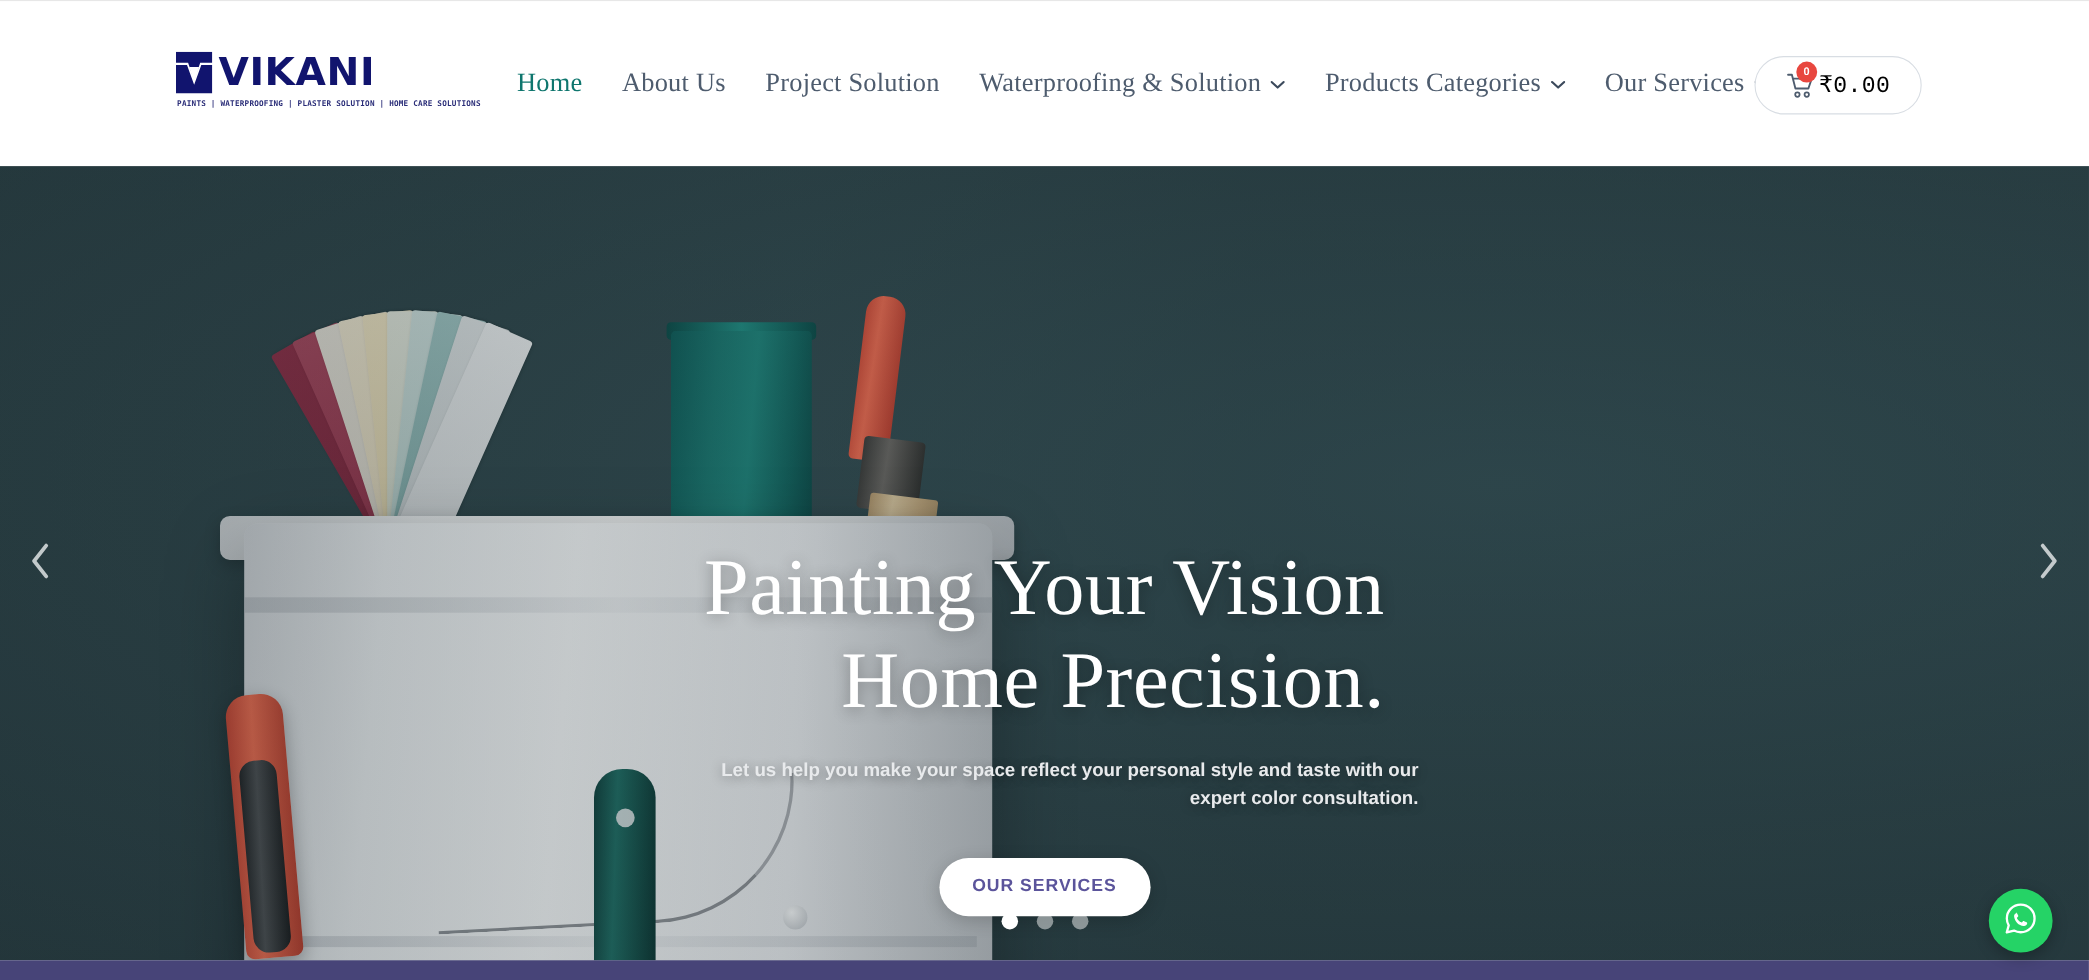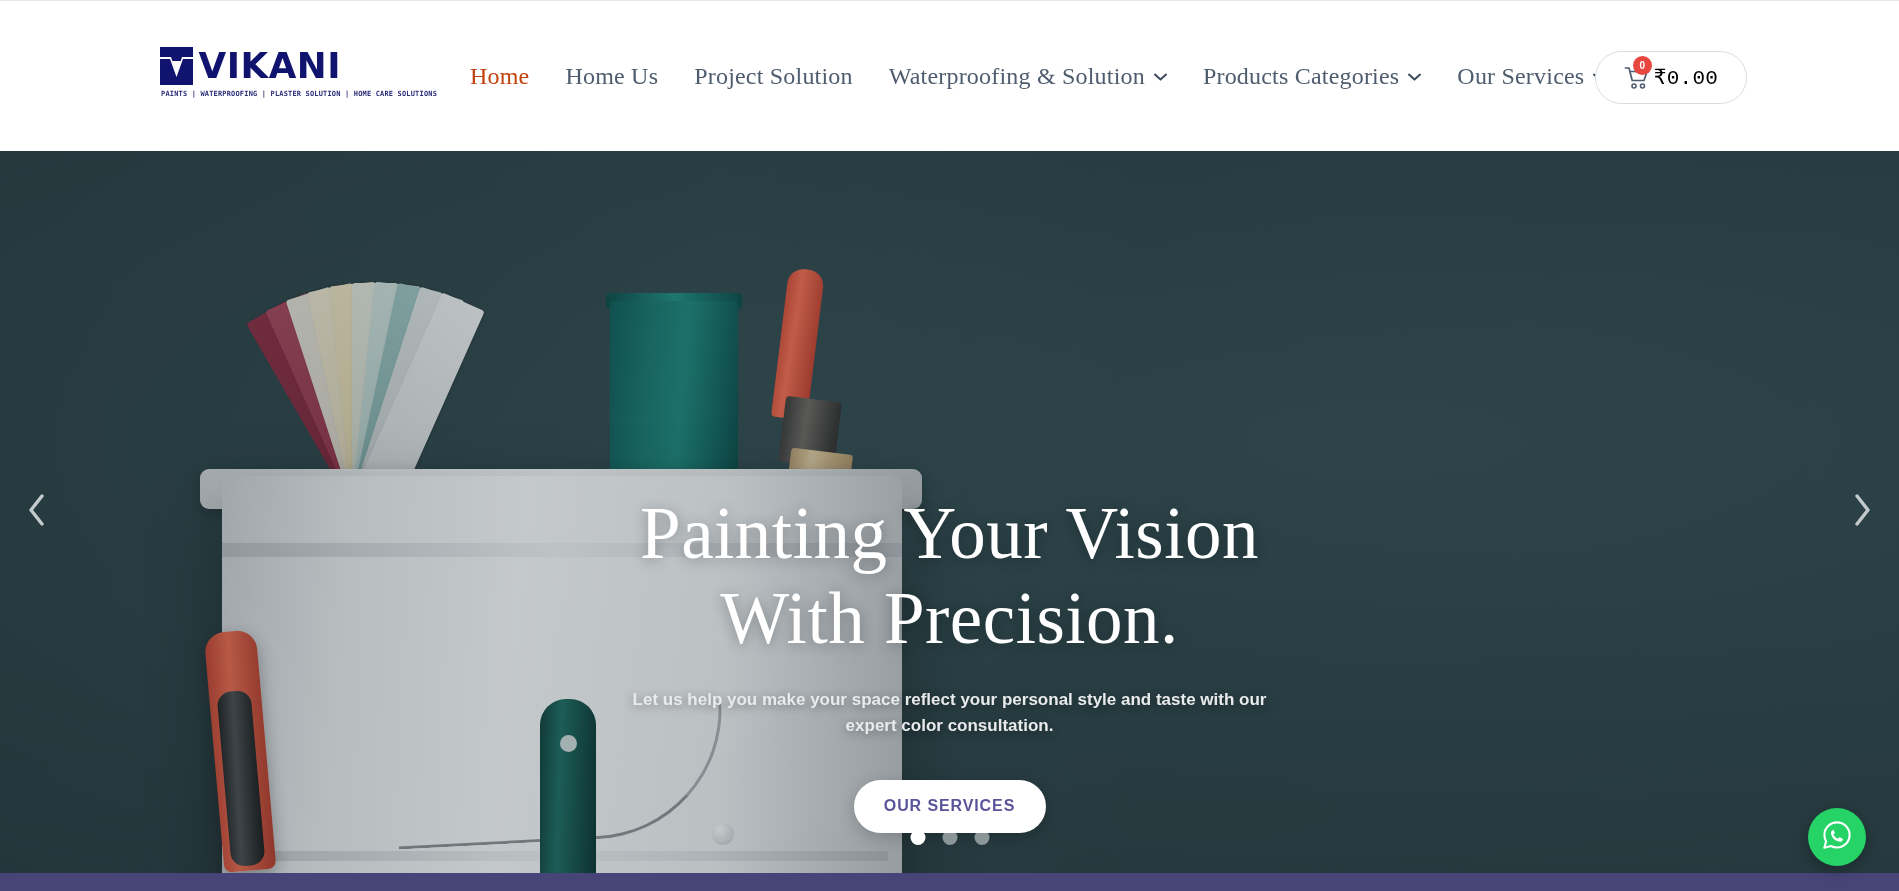--- a/index.html
+++ b/index.html
@@ -66,21 +66,21 @@
     align-items:center;
     gap:9px;
     padding:0 18px;
     font-family:"Liberation Serif", serif;
     font-size:24px;
     color:#4e5c6e;
     cursor:pointer;
     white-space:nowrap;
     letter-spacing:0.2px;
   }
-  .nav-item.active{ color:#c2410c; }
+  .nav-item.active{ color:#0f766e; }
   .chev{ display:inline-block; width:13px; height:8px; }
   .chev svg{ display:block; }
 
   
   .cart-btn{
     position:absolute;
     right:152px; top:50px;
     width:152px; height:53px;
     border:1px solid #d8dde3;
     border-radius:999px;
@@ -264,21 +264,21 @@
   
   .hero-content{
     position:relative;
     z-index:6;
     height:100%;
     display:flex;
     flex-direction:column;
     align-items:center;
     justify-content:flex-start;
     padding-top:340px;
-    text-align:center;
+    text-align:right;
   }
   .hero-title{
     font-family:"Liberation Serif", serif;
     font-weight:normal;
     font-size:73px;
     line-height:1.17;
     color:#ffffff;
     letter-spacing:0.5px;
     text-shadow:0 2px 14px rgba(0,0,0,.30);
   }
@@ -381,21 +381,21 @@
       <span class="logo-word">VIKANI</span>
     </div>
     <div class="logo-tagline">PAINTS  |  WATERPROOFING  |  PLASTER SOLUTION  |  HOME CARE SOLUTIONS</div>
   </div>
 
   <nav class="main-nav">
     <div class="nav-item active">
       <span>Home</span>
     </div>
     <div class="nav-item">
-      <span>Home Us</span>
+      <span>About Us</span>
     </div>
     <div class="nav-item">
       <span>Project Solution</span>
     </div>
     <div class="nav-item">
       <span>Waterproofing &amp; Solution</span>
       <span class="chev">
         <svg width="13" height="8" viewBox="0 0 13 8">
             <path d="M1 1.6 L6.5 6.6 L12 1.6" fill="none" stroke="#3c4a5c" stroke-width="2" stroke-linecap="round" stroke-linejoin="round"></path>
           </svg>
@@ -472,21 +472,21 @@
 
     <div class="knife-handle"></div>
     <div class="knife-hole"></div>
 
     <div class="hero-scrim"></div>
   </div>
 
   <div class="hero-content">
     <h1 class="hero-title">
       <span>Painting Your Vision</span><br>
-      <span>With Precision.</span>
+      <span>Home Precision.</span>
     </h1>
     <p class="hero-sub">Let us help you make your space reflect your personal style and taste with our expert color consultation.</p>
     <div class="hero-cta">OUR SERVICES</div>
   </div>
 
   <div class="slider-arrow arrow-prev">
     <span>
       <svg width="26" height="34" viewBox="0 0 26 34">
           <path d="M18 3 L7 17 L18 31" fill="none" stroke="#dfe3e4" stroke-width="3.4" stroke-linecap="round" stroke-linejoin="round"></path>
         </svg>

